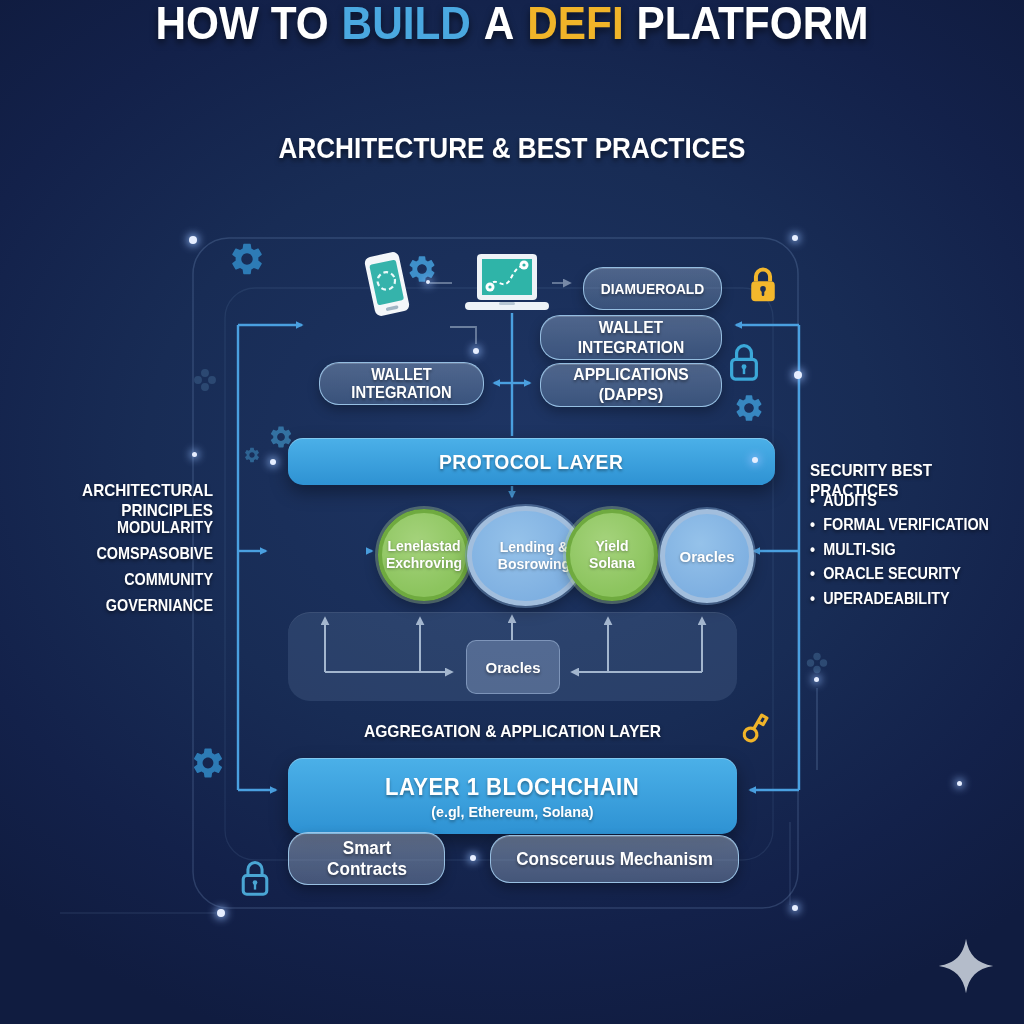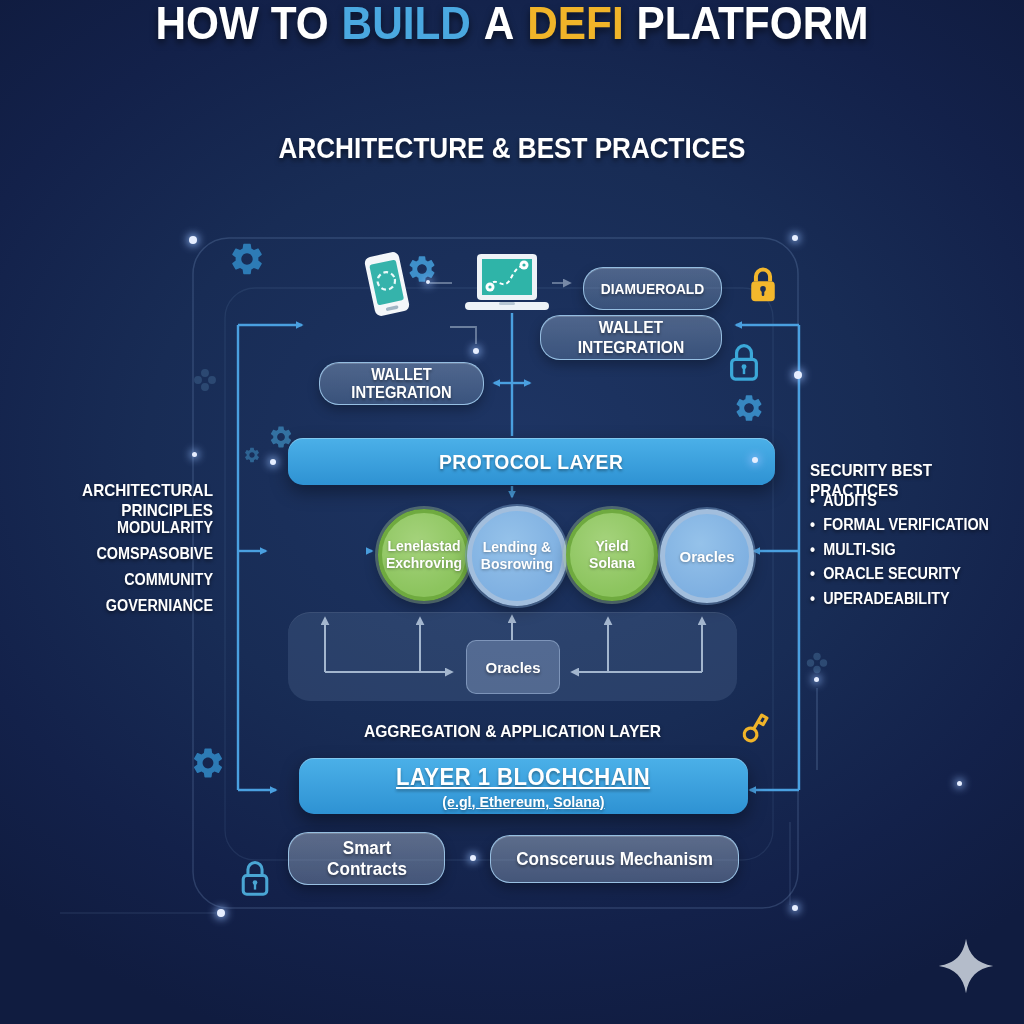--- a/index.html
+++ b/index.html
@@ -130,49 +130,52 @@
 
   <div class="gbox" style="left:319px;top:362px;width:163px;height:41px;font-size:16px;">
       <span class="lbl">WALLET INTEGRATION</span>
     </div>
   <div class="gbox" style="left:583px;top:267px;width:137px;height:41px;font-size:15px;">
       <span class="lbl">DIAMUEROALD</span>
     </div>
   <div class="gbox" style="left:540px;top:315px;width:180px;height:43px;font-size:17px;">
       <span class="lbl">WALLET INTEGRATION</span>
     </div>
+  <div class="gbox" style="left:540px;top:363px;width:180px;height:42px;font-size:17px;">
+      <span class="lbl">APPLICATIONS (DAPPS)</span>
+    </div>
 
   <div class="bar" style="left:288px;top:438px;width:487px;height:47px;align-items:center;">
     <div class="proto-lbl">PROTOCOL LAYER</div>
   </div>
 
   <div class="circ c-green" style="left:378px;top:509px;width:84px;height:84px;">
     <div>Lenelastad</div>
     <div>Exchroving</div>
   </div>
-  <div class="circ c-blue" style="left:467px;top:506px;width:90px;height:90px;">
+  <div class="circ c-blue" style="left:467px;top:506px;width:90px;height:90px;padding-left:17px;">
     <div>Lending &amp;</div>
     <div>Bosrowing</div>
   </div>
   <div class="circ c-green" style="left:566px;top:509px;width:84px;height:84px;">
     <div>Yield</div>
     <div>Solana</div>
   </div>
   <div class="circ c-blue" style="left:660px;top:509px;width:84px;height:84px;font-size:15px;">
     <div>Oracles</div>
     <div></div>
   </div>
 
   <div class="panel" style="left:288px;top:612px;width:449px;height:89px;"></div>
   <div class="oraclebox" style="left:466px;top:640px;width:92px;height:52px;">
     <span>Oracles</span>
   </div>
   <div class="agg-label" style="left:288px;top:722px;width:449px;">AGGREGATION &amp; APPLICATION LAYER</div>
 
-  <div class="bar" style="left:299px;top:758px;width:449px;height:56px;text-decoration:underline;">
+  <div class="bar" style="left:288px;top:758px;width:449px;height:76px;">
     <div class="layer1-title">LAYER 1 BLOCHCHAIN</div>
     <div class="layer1-sub">(e.gl, Ethereum, Solana)</div>
   </div>
 
   <div class="gbox" style="left:288px;top:832px;width:155px;height:51px;font-size:18px;background:linear-gradient(180deg, rgba(170,185,205,.48), rgba(130,150,178,.44));">
     <span class="lbl" style="transform:scaleX(.95);white-space:pre-line;width:90px;">Smart Contracts</span>
   </div>
   <div class="gbox" style="left:490px;top:835px;width:247px;height:46px;font-size:18px;background:linear-gradient(180deg, rgba(170,185,205,.48), rgba(130,150,178,.44));">
     <span class="lbl" style="transform:scaleX(.95);">Consceruus Mechanism</span>
   </div>

